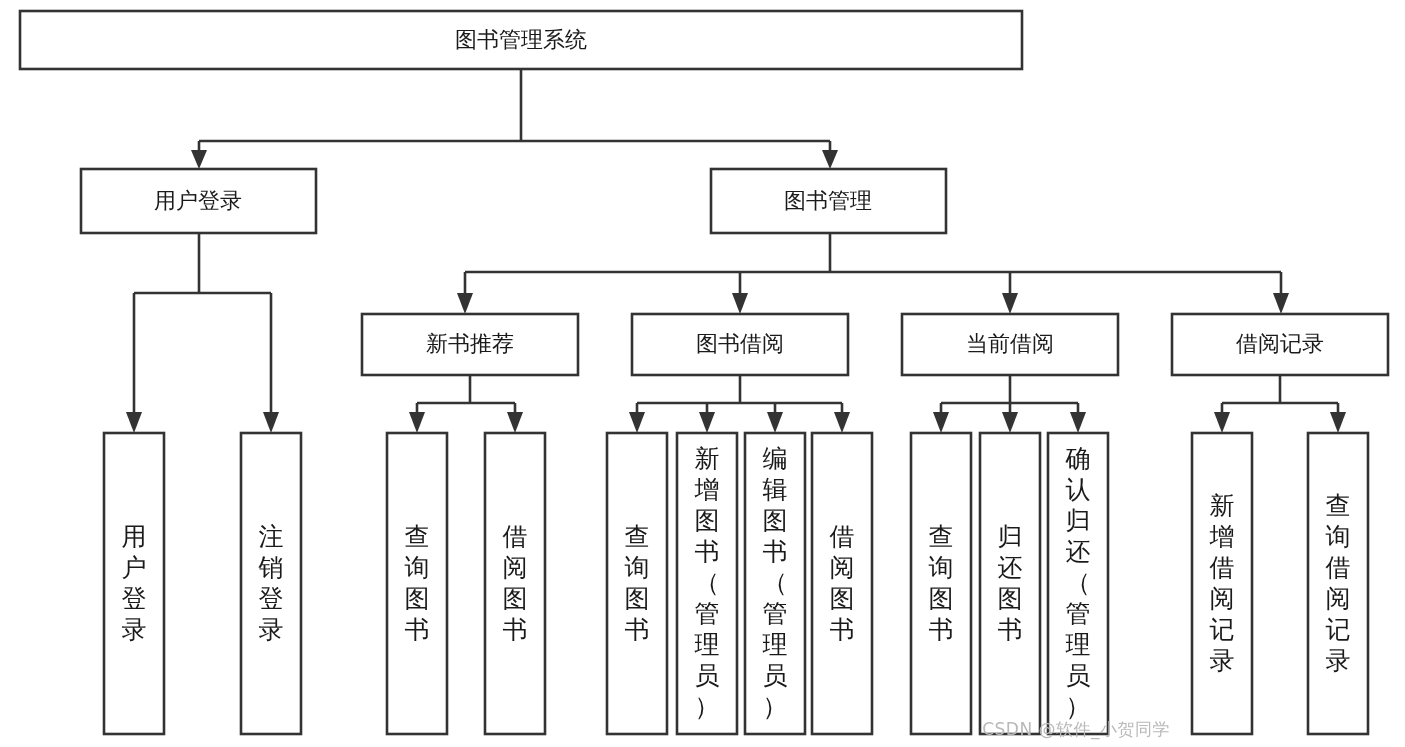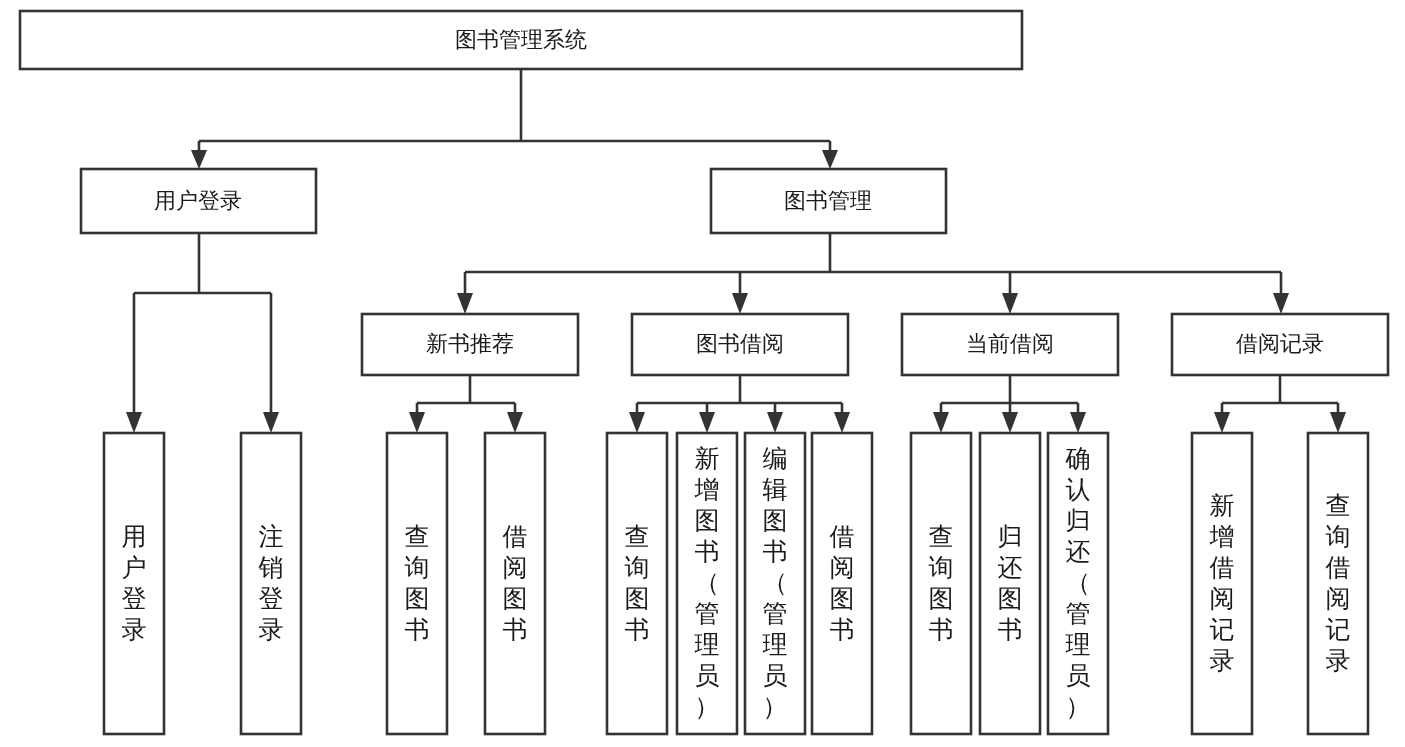--- a/index.html
+++ b/index.html
@@ -217,13 +217,14 @@
       <rect class="node-rect" x="1192" y="433" width="60" height="301"></rect>
       <text class="leaf-label" x="1222" y="584"><tspan x="1222" y="506.5" dominant-baseline="middle">新</tspan><tspan x="1222" y="537.5" dominant-baseline="middle">增</tspan><tspan x="1222" y="568.5" dominant-baseline="middle">借</tspan><tspan x="1222" y="599.5" dominant-baseline="middle">阅</tspan><tspan x="1222" y="630.5" dominant-baseline="middle">记</tspan><tspan x="1222" y="661.5" dominant-baseline="middle">录</tspan></text>
     </g>
     <g>
       <rect class="node-rect" x="1308" y="433" width="60" height="301"></rect>
       <text class="leaf-label" x="1338" y="584"><tspan x="1338" y="506.5" dominant-baseline="middle">查</tspan><tspan x="1338" y="537.5" dominant-baseline="middle">询</tspan><tspan x="1338" y="568.5" dominant-baseline="middle">借</tspan><tspan x="1338" y="599.5" dominant-baseline="middle">阅</tspan><tspan x="1338" y="630.5" dominant-baseline="middle">记</tspan><tspan x="1338" y="661.5" dominant-baseline="middle">录</tspan></text>
     </g>
 
   </svg>
 
+  <div class="watermark">CSDN @软件_小贺同学</div>
 </div>
 
 </body></html>

